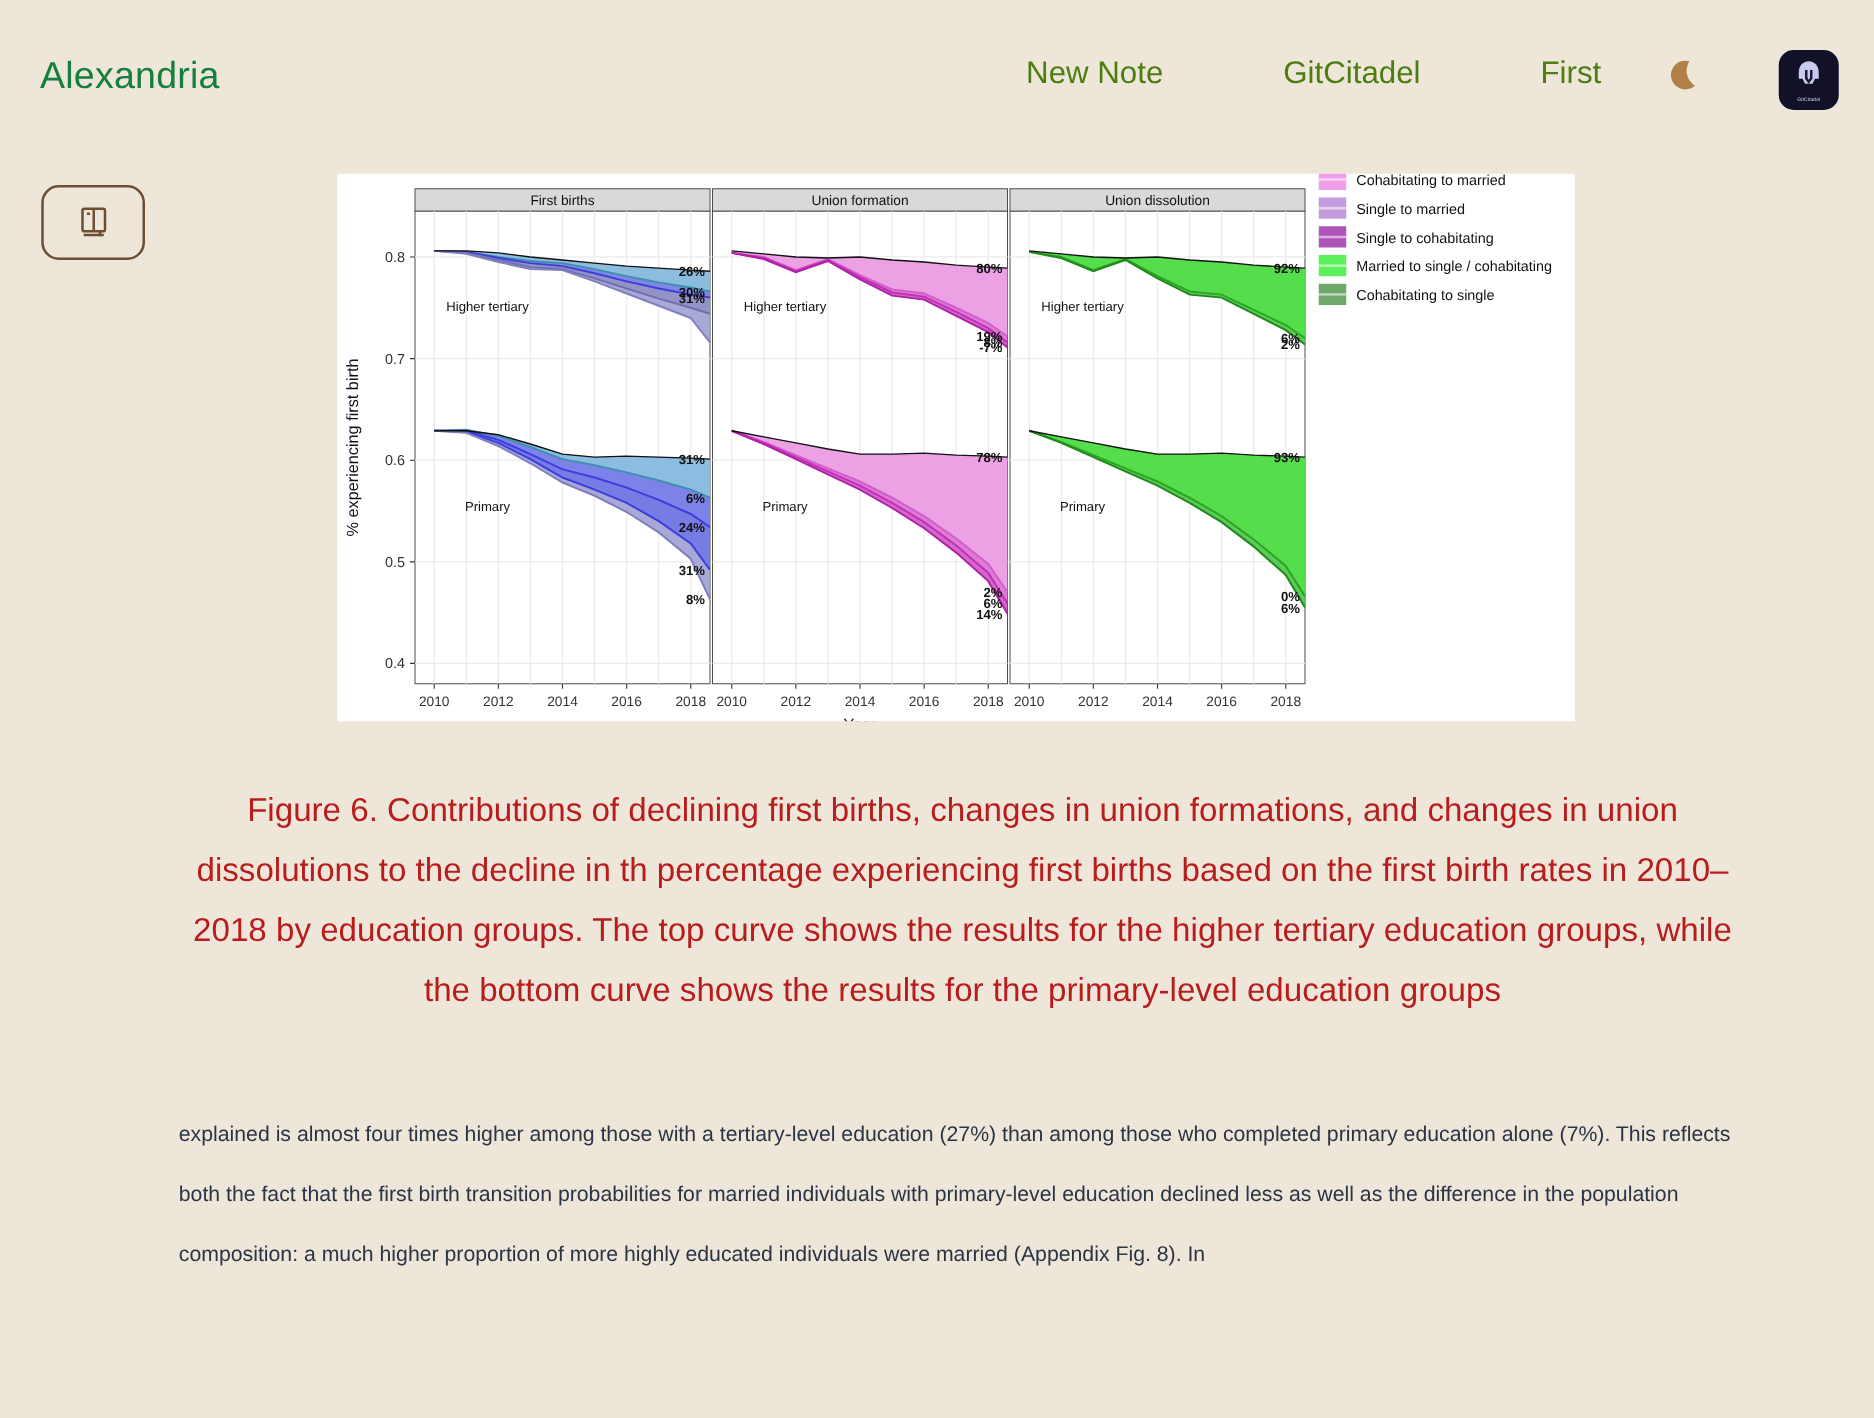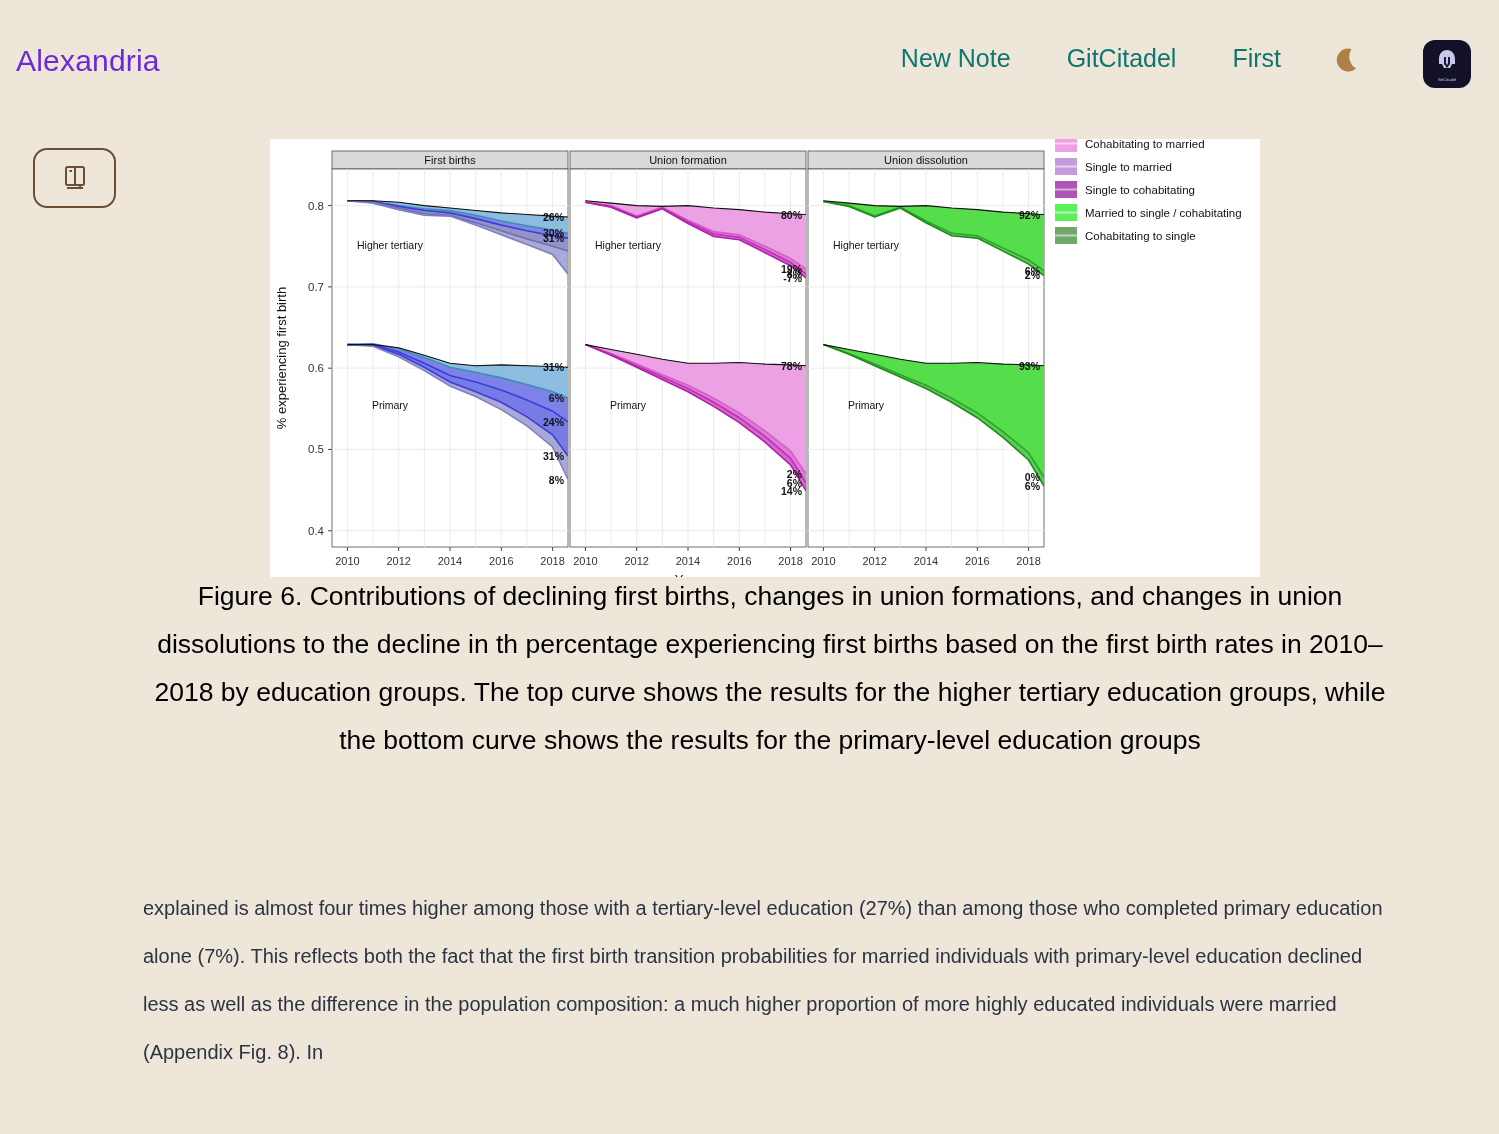--- a/index.html
+++ b/index.html
@@ -12,29 +12,29 @@
     overflow:hidden;
     position:relative;
   }
 
   
   .topbar {
     position:absolute; top:0; left:0; width:1499px; height:128px;
     display:flex; align-items:center;
   }
   .brand {
-    position:absolute; left:16px; top:44px;
-    font-size:30px; letter-spacing:.2px; color:#6d28d9; font-weight:400;
+    position:absolute; left:32px; top:44px;
+    font-size:30px; letter-spacing:.2px; color:#15803d; font-weight:400;
   }
   .nav {
     position:absolute; right:218px; top:44px;
     display:flex; align-items:center; gap:56px;
   }
   .nav a {
-    font-size:25px; color:#0f766e; text-decoration:none; white-space:nowrap;
+    font-size:25px; color:#4d7c0f; text-decoration:none; white-space:nowrap;margin-left:40px;
   }
   .theme-toggle {
     position:absolute; right:128px; top:40px;
     width:46px; height:46px; display:flex; align-items:center; justify-content:center;
     background:none; border:none; cursor:pointer;
   }
   .app-badge {
     position:absolute; right:28px; top:40px;
     width:48px; height:48px; border-radius:12px;
     background:#121128;
@@ -57,26 +57,26 @@
   
   .figure-card {
     position:absolute; left:270px; top:139px;
     width:990px; height:438px;
     background:#ffffff;
   }
   .chart-svg { display:block; }
 
   
   .caption {
-    position:absolute; left:140px; top:572px; width:1260px;
-    text-align:center; font-size:26.5px; line-height:48px; color:#000000;
+    position:absolute; left:140px; top:624px; width:1260px;
+    text-align:center; font-size:26.5px; line-height:48px; color:#b91c1c;
   }
   .bodytext {
     position:absolute; left:143px; top:884px; width:1250px;
-    text-align:left; font-size:20px; line-height:48px; color:#2b3445;
+    text-align:left; font-size:17px; line-height:48px; color:#2b3445;
   }
 </style>
 </head>
 <body>
 
 <div class="topbar">
   <div class="brand">Alexandria</div>
 
   <nav class="nav">
     <a href="#">New Note</a>

